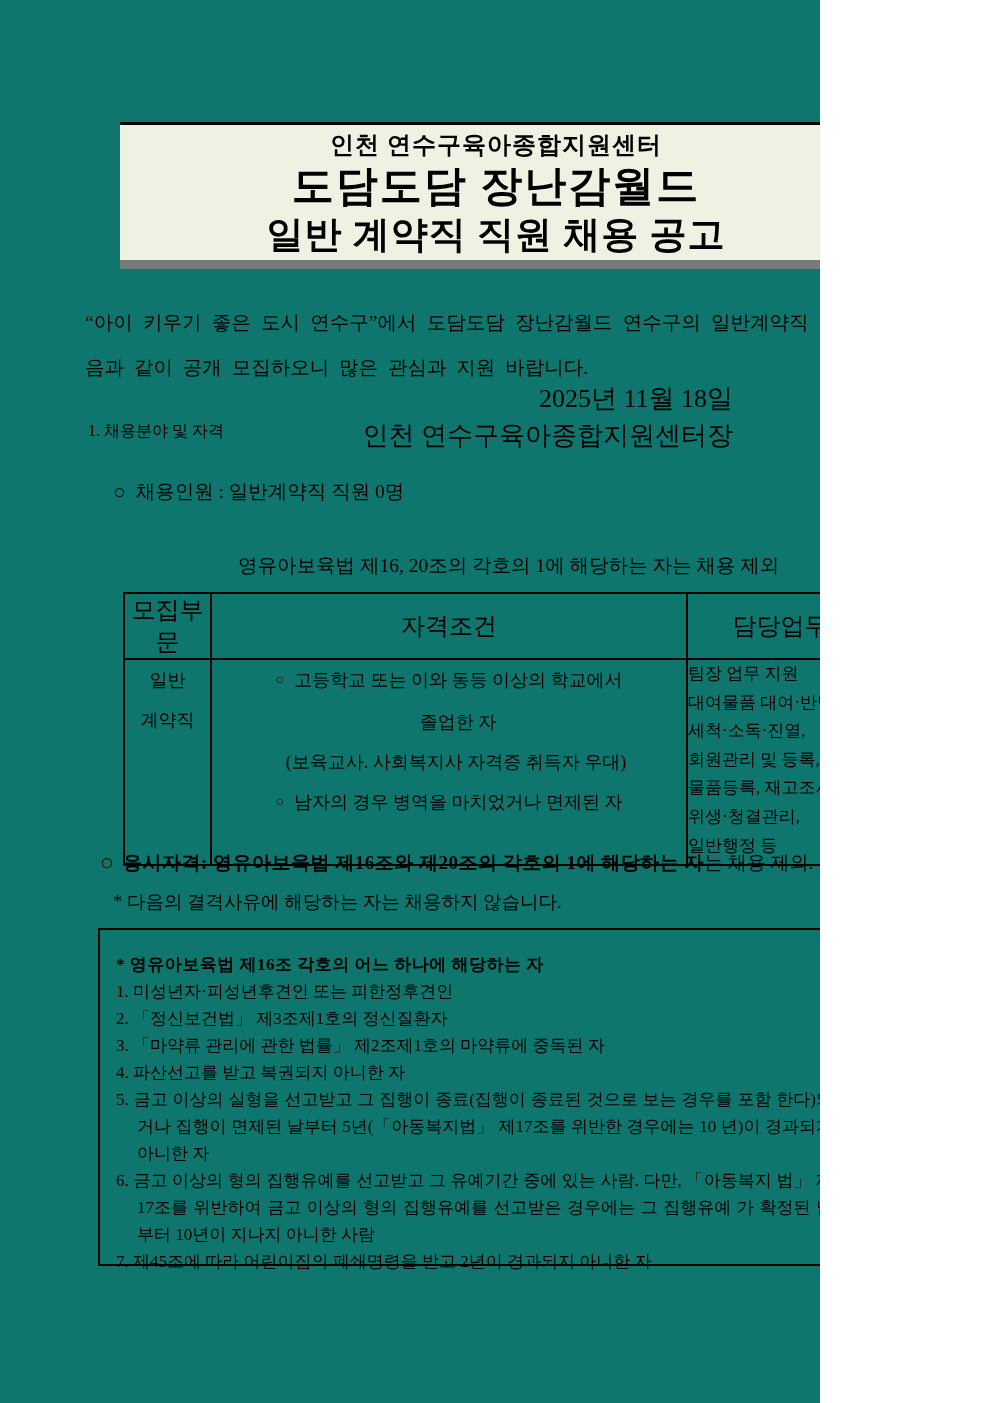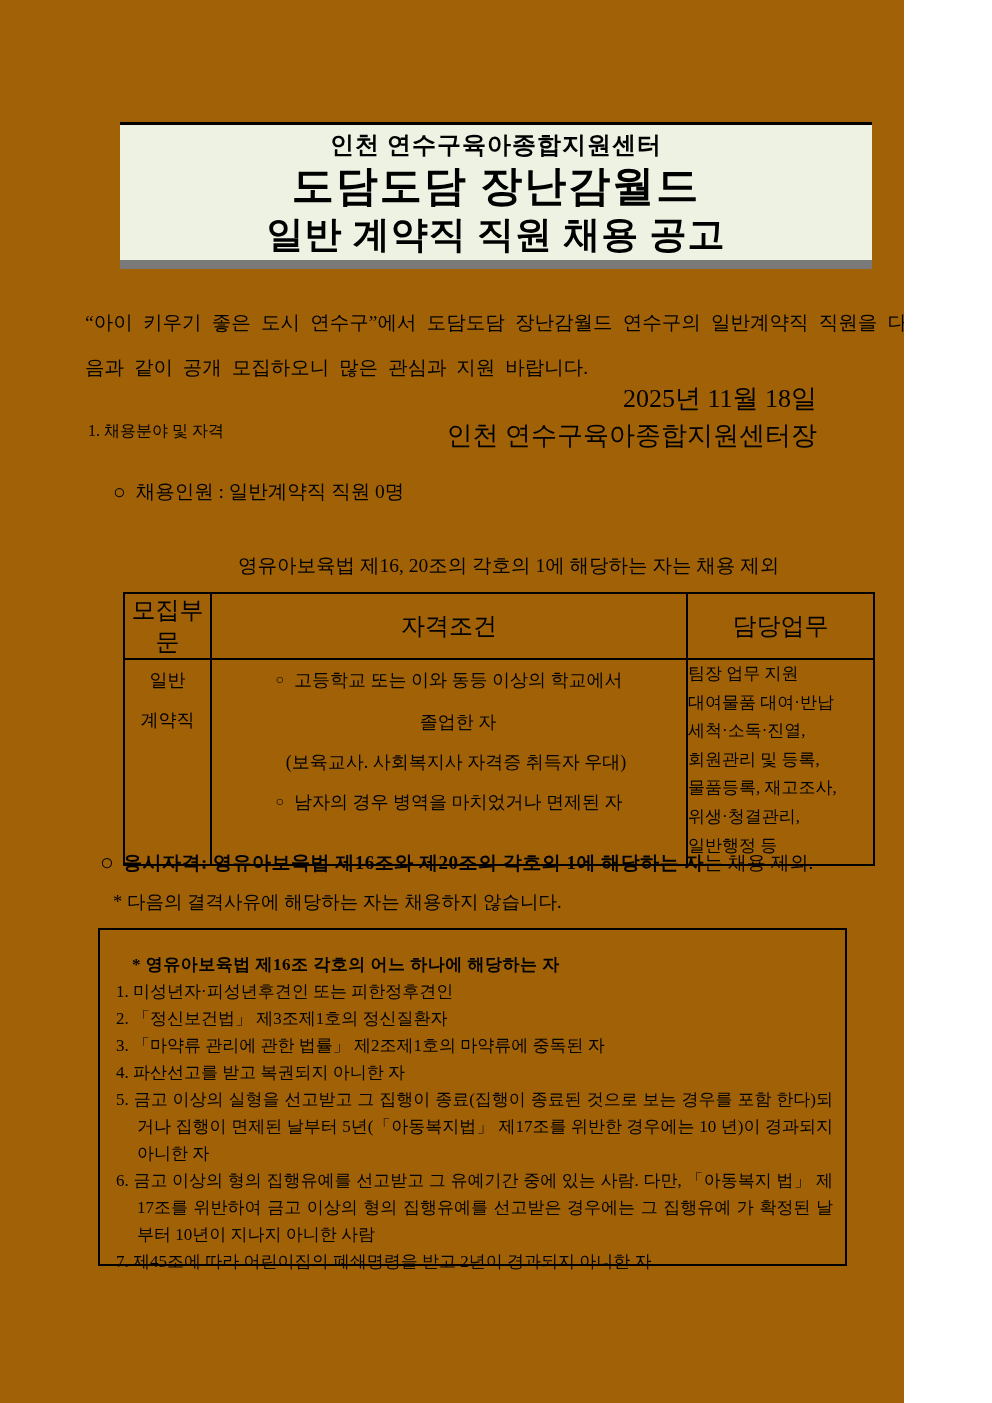--- a/index.html
+++ b/index.html
@@ -1,19 +1,19 @@
 <!DOCTYPE html>
 <html><head>
 <meta charset="utf-8">
 <style>
   html,body{margin:0;padding:0;background:#ffffff;}
   #page{
     position:relative;
-    width:904px;height:1403px;
-    background:#a16207;
+    width:820px;height:1403px;
+    background:#0f766e;
     font-family:"Liberation Serif","DejaVu Serif",serif;
     color:#000;
     overflow:hidden;
   }
   
   .banner{
     position:absolute;left:120px;top:122px;width:752px;
     box-sizing:border-box;
     background:#edf2e3;
     border-top:3px solid #000;
@@ -68,21 +68,21 @@
   .elig .b{font-weight:bold;letter-spacing:.5px;}
   .elig-note{position:absolute;left:113px;top:889px;font-size:18.5px;}
   
   .disq{
     position:absolute;left:98px;top:928px;width:749px;height:338px;
     box-sizing:border-box;
     border:2px solid #000;
     padding:21px 12px 0 16px;
     font-size:17px;line-height:27px;
   }
-  .disq-title{font-weight:bold;letter-spacing:.5px;margin-left:16px;}
+  .disq-title{font-weight:bold;letter-spacing:.5px;}
   .disq-item{
     padding-left:21px;text-indent:-21px;
     text-align:justify;
   }
 </style>
 </head>
 <body>
 
 <div id="page">
 

